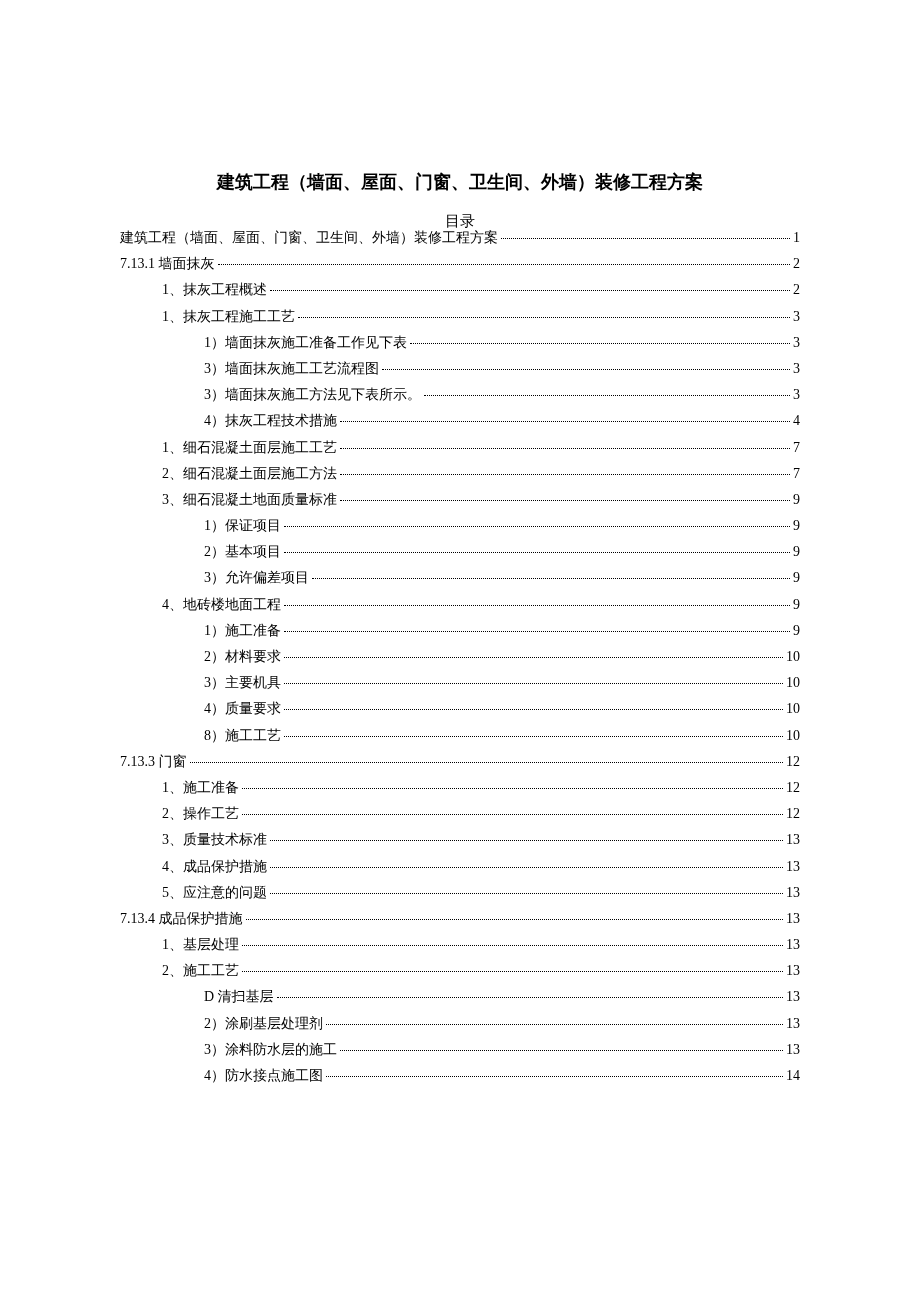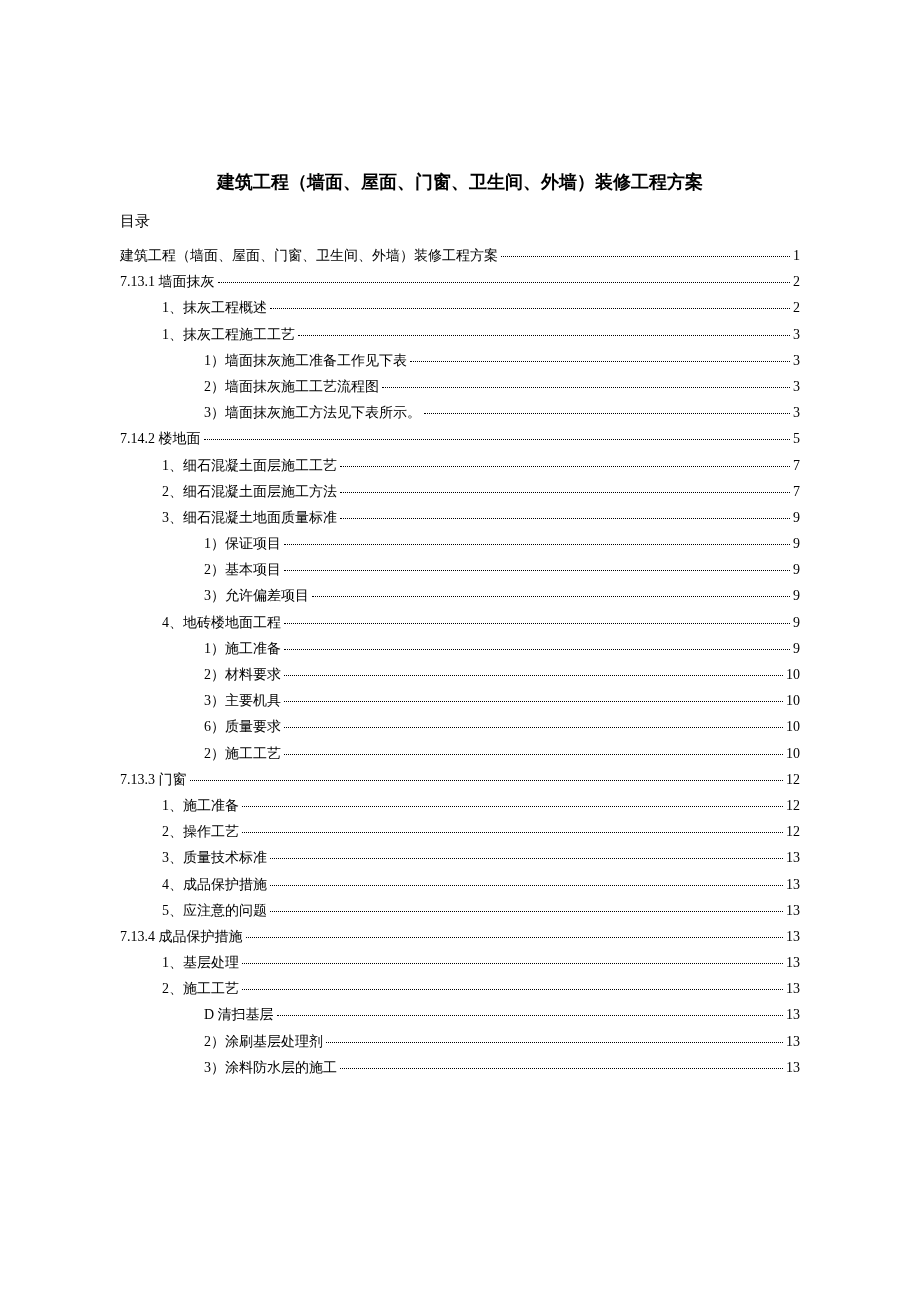--- a/index.html
+++ b/index.html
@@ -16,23 +16,22 @@
     padding: 170px 120px 110px 120px;
   }
   .title {
     text-align: center;
     font-size: 18px;
     font-weight: bold;
     font-family: "SimHei", "黑体", sans-serif;
     margin-bottom: 18px;
   }
   .subtitle {
-    text-align: left;
+    text-align: center;
     font-size: 15px;
-    margin-bottom: 18px;
   }
   .toc {
     font-size: 14px;
     line-height: 1;
   }
   .toc-entry {
     display: flex;
     align-items: baseline;
     margin-bottom: 12.2px;
     white-space: nowrap;
@@ -81,33 +80,33 @@
       <span class="toc-label">1、抹灰工程施工工艺</span>
       <span class="toc-dots"></span>
       <span class="toc-page">3</span>
     </div>
     <div class="toc-entry indent-2">
       <span class="toc-label">1）墙面抹灰施工准备工作见下表</span>
       <span class="toc-dots"></span>
       <span class="toc-page">3</span>
     </div>
     <div class="toc-entry indent-2">
-      <span class="toc-label">2）墙面抹灰施工工艺流程图</span>
+      <span class="toc-label">3）墙面抹灰施工工艺流程图</span>
       <span class="toc-dots"></span>
       <span class="toc-page">3</span>
     </div>
     <div class="toc-entry indent-2">
       <span class="toc-label">3）墙面抹灰施工方法见下表所示。</span>
       <span class="toc-dots"></span>
       <span class="toc-page">3</span>
     </div>
-    <div class="toc-entry indent-0">
-      <span class="toc-label">7.14.2 楼地面</span>
-      <span class="toc-dots"></span>
-      <span class="toc-page">5</span>
+    <div class="toc-entry indent-2">
+      <span class="toc-label">4）抹灰工程技术措施</span>
+      <span class="toc-dots"></span>
+      <span class="toc-page">4</span>
     </div>
     <div class="toc-entry indent-1">
       <span class="toc-label">1、细石混凝土面层施工工艺</span>
       <span class="toc-dots"></span>
       <span class="toc-page">7</span>
     </div>
     <div class="toc-entry indent-1">
       <span class="toc-label">2、细石混凝土面层施工方法</span>
       <span class="toc-dots"></span>
       <span class="toc-page">7</span>
@@ -146,26 +145,26 @@
       <span class="toc-label">2）材料要求</span>
       <span class="toc-dots"></span>
       <span class="toc-page">10</span>
     </div>
     <div class="toc-entry indent-2">
       <span class="toc-label">3）主要机具</span>
       <span class="toc-dots"></span>
       <span class="toc-page">10</span>
     </div>
     <div class="toc-entry indent-2">
-      <span class="toc-label">6）质量要求</span>
-      <span class="toc-dots"></span>
-      <span class="toc-page">10</span>
-    </div>
-    <div class="toc-entry indent-2">
-      <span class="toc-label">2）施工工艺</span>
+      <span class="toc-label">4）质量要求</span>
+      <span class="toc-dots"></span>
+      <span class="toc-page">10</span>
+    </div>
+    <div class="toc-entry indent-2">
+      <span class="toc-label">8）施工工艺</span>
       <span class="toc-dots"></span>
       <span class="toc-page">10</span>
     </div>
     <div class="toc-entry indent-0">
       <span class="toc-label">7.13.3 门窗</span>
       <span class="toc-dots"></span>
       <span class="toc-page">12</span>
     </div>
     <div class="toc-entry indent-1">
       <span class="toc-label">1、施工准备</span>
@@ -214,14 +213,19 @@
     </div>
     <div class="toc-entry indent-2">
       <span class="toc-label">2）涂刷基层处理剂</span>
       <span class="toc-dots"></span>
       <span class="toc-page">13</span>
     </div>
     <div class="toc-entry indent-2">
       <span class="toc-label">3）涂料防水层的施工</span>
       <span class="toc-dots"></span>
       <span class="toc-page">13</span>
+    </div>
+    <div class="toc-entry indent-2">
+      <span class="toc-label">4）防水接点施工图</span>
+      <span class="toc-dots"></span>
+      <span class="toc-page">14</span>
     </div>
   </div>
 
 </body></html>

